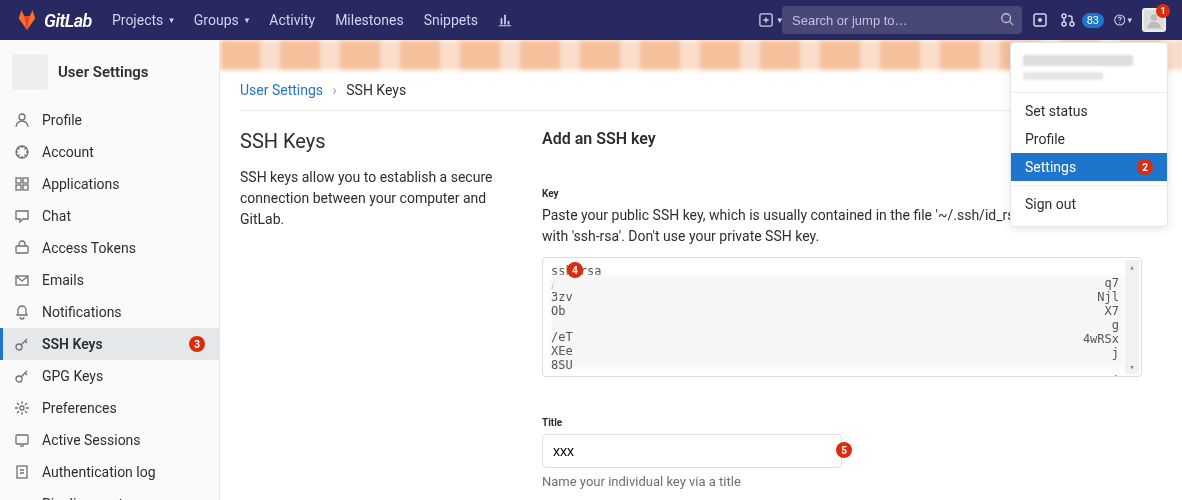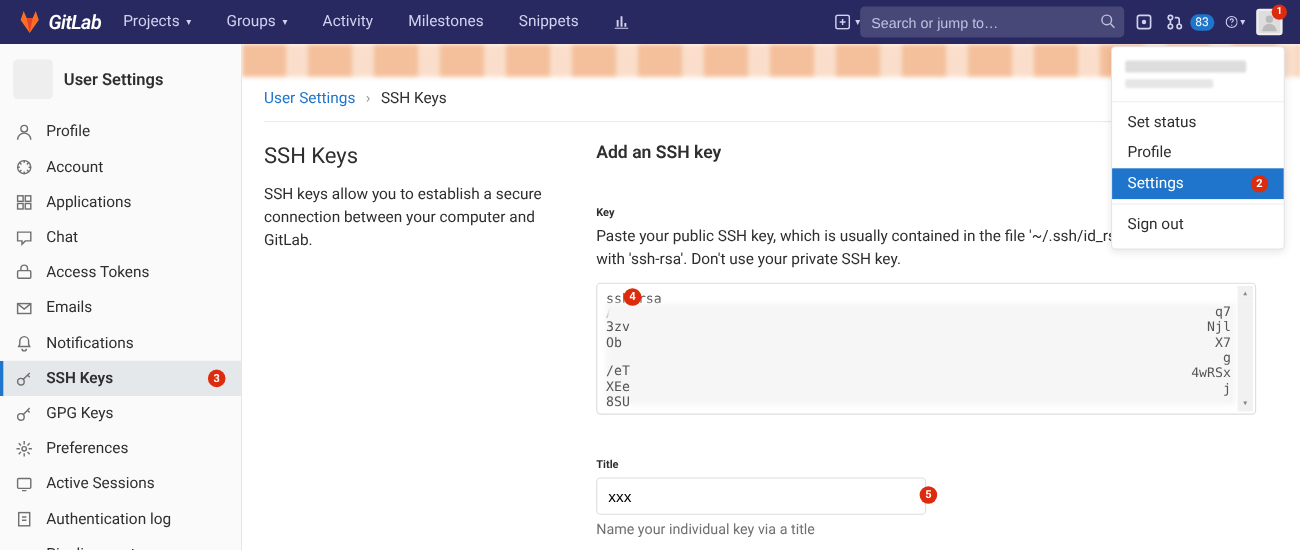--- a/index.html
+++ b/index.html
@@ -3,21 +3,21 @@
   <meta charset="utf-8">
   <style>
     * { box-sizing: border-box; margin: 0; padding: 0; }
     body { font-family: -apple-system, BlinkMacSystemFont, "Segoe UI", Roboto, sans-serif; font-size: 14px; color: #2e2e2e; background: #fff; width: 1182px; height: 500px; overflow: hidden; position: relative; }
 
     
     .topnav { height: 40px; background: #292961; display: flex; align-items: center; padding: 0 16px; color: #fff; }
     .topnav .logo { display: flex; align-items: center; gap: 6px; margin-right: 10px; }
     .topnav .logo svg { width: 22px; height: 22px; }
     .topnav .logo-text { font-size: 18px; font-weight: 600; letter-spacing: -0.5px; font-style: italic; }
-    .topnav .nav-links { display: flex; gap: 12px; }
+    .topnav .nav-links { display: flex; gap: 0; }
     .topnav .nav-link { color: #d1d1f0; padding: 0 10px; height: 40px; display: flex; align-items: center; gap: 4px; font-size: 14px; cursor: pointer; }
     .topnav .spacer { flex: 1; }
     .topnav .search { position: relative; width: 240px; margin-right: 8px; }
     .topnav .search input { width: 100%; height: 28px; background: rgba(255,255,255,0.15); border: none; border-radius: 4px; padding: 0 30px 0 10px; color: #fff; font-size: 13px; }
     .topnav .search input::placeholder { color: #c0c0e0; }
     .topnav .search .search-ico { position: absolute; right: 8px; top: 6px; color: #c0c0e0; }
     .topnav .right-icons { display: flex; align-items: center; gap: 10px; }
     .topnav .plus-btn { display: flex; align-items: center; gap: 2px; color: #d1d1f0; }
     .topnav .ico { width: 18px; height: 18px; color: #d1d1f0; display: flex; align-items: center; justify-content: flex-end; }
     .topnav .mr-badge { background: #1f75cb; color: #fff; font-size: 11px; border-radius: 8px; padding: 1px 5px; margin-left: -4px; }

